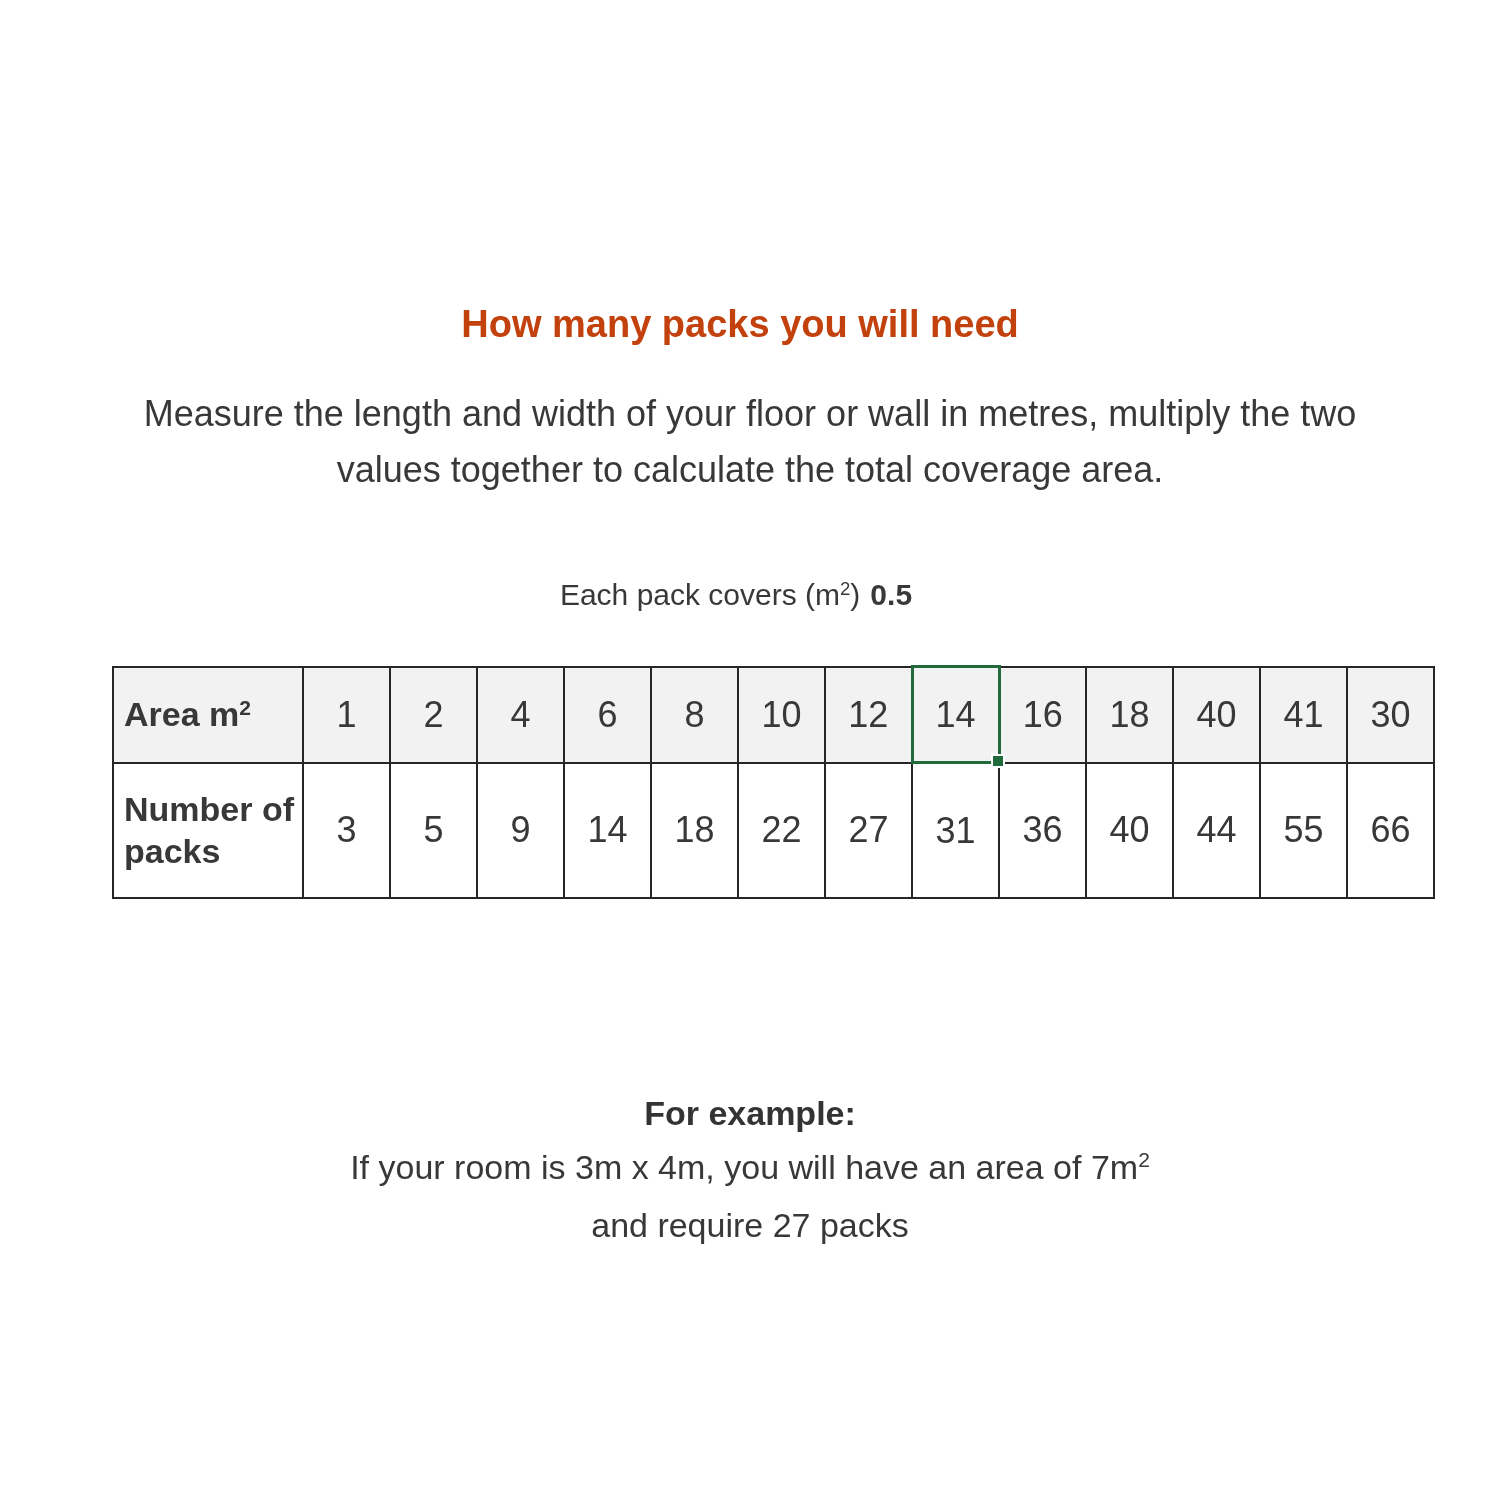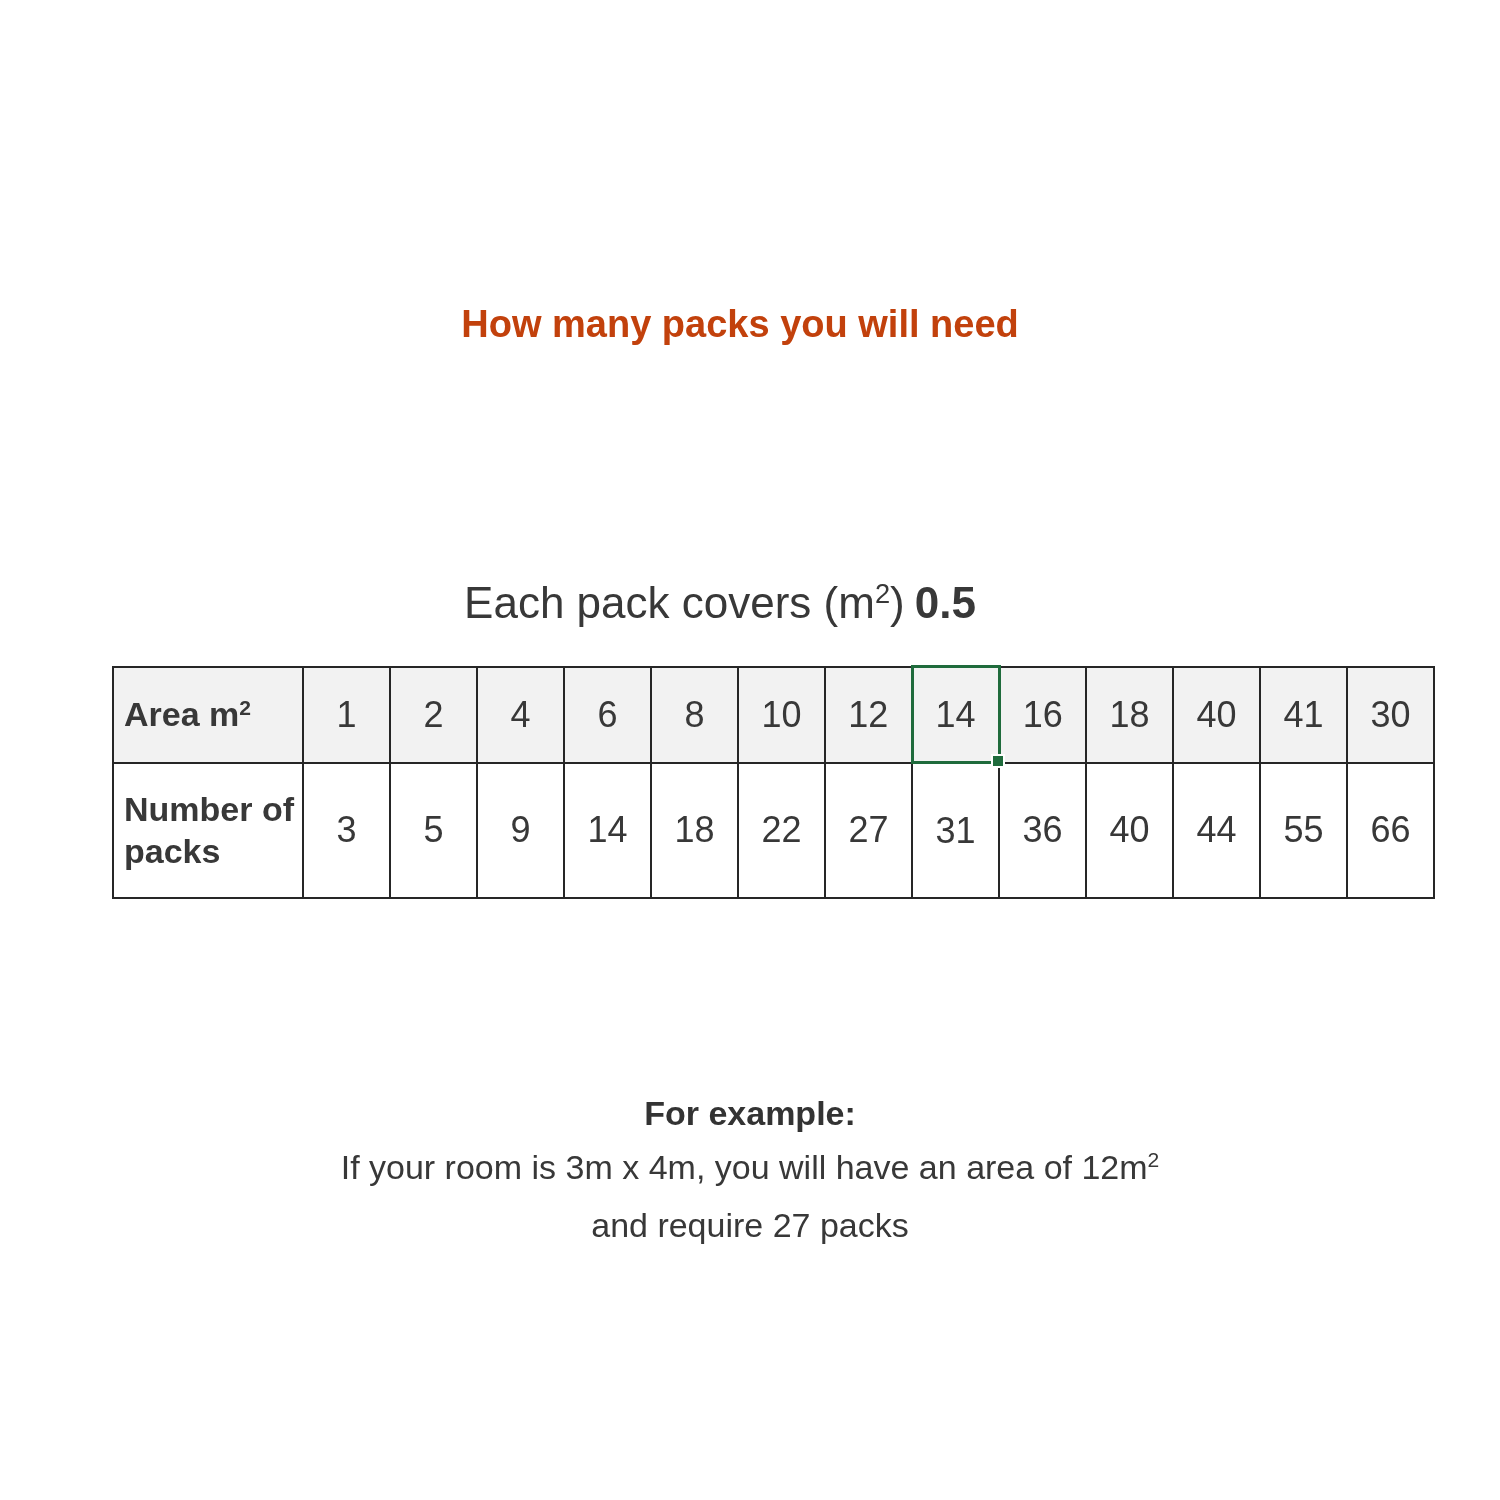--- a/index.html
+++ b/index.html
@@ -24,21 +24,22 @@
     position: absolute;
     top: 386px; left: 100px; width: 1300px;
     text-align: center;
     font-size: 36px;
     line-height: 56px;
   }
   .coverage {
     position: absolute;
     top: 578px; left: 0; width: 1440px;
     text-align: center;
-    font-size: 44px;
+    font-size: 30px;
+    padding-left: 16px;
   }
   .coverage .value { font-weight: 700; margin-left: 10px; }
   sup.sq {
     font-size: 0.62em;
     position: relative;
     top: -0.55em;
     vertical-align: baseline;
   }
   table.packs-table {
     position: absolute;
@@ -107,20 +108,21 @@
     font-size: 34px;
   }
 </style>
 </head>
 <body>
 
 <div class="canvas">
 
   <div class="page-title">How many packs you will need</div>
 
+  <div class="intro">Measure the length and width of your floor or wall in metres, multiply the two values together to calculate the total coverage area.</div>
 
   <div class="coverage">
     <span>Each pack covers (m</span><sup class="sq">2</sup><span>)</span><span class="value">0.5</span>
   </div>
 
   <table class="packs-table">
     <tbody>
         <tr class="header-row">
       <td class="label-col"><span>Area m</span><sup class="sq">2</sup></td>
       <td>1</td>
@@ -153,18 +155,18 @@
       <td>55</td>
       <td>66</td>
     </tr>
   </tbody>
     </table>
 
 
   <div class="example-heading">For example:</div>
 
   <div class="example-line1">
-    <span>If your room is 3m x 4m, you will have an area of 12m</span><sup class="sq">2</sup>
+    <span>If your room is 3m x 4m, you will have an area of 7m</span><sup class="sq">2</sup>
   </div>
 
   <div class="example-line2">and require 27 packs</div>
 
 </div>
 
 </body></html>

